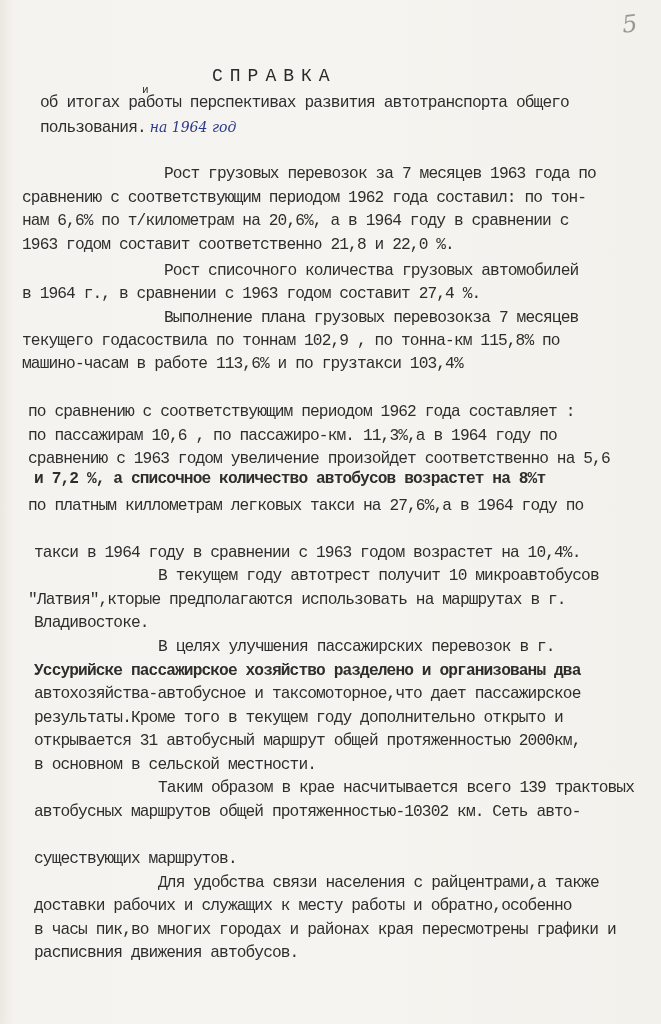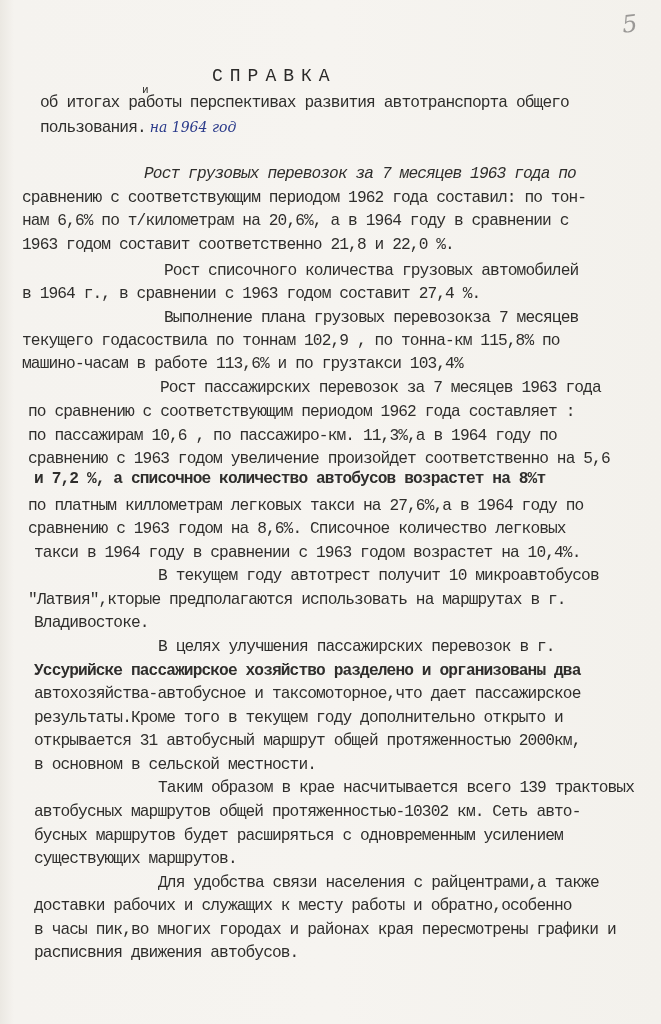--- a/index.html
+++ b/index.html
@@ -67,54 +67,51 @@
 <div class="page">
 
   <div class="page-number">5</div>
 
   <div class="title">СПРАВКА</div>
 
   <div class="insert-above" style="left:142px; top:84px;">и</div>
   <div class="line" style="left:40px; top:93px;">об итогах работы перспективах развития автотранспорта общего</div>
   <div class="line" style="left:40px; top:117px;"><span>пользования.</span><span class="handwritten">на 1964 год</span></div>
 
-  <div class="line" style="left:144px; top:164px;font-style:italic;">Рост грузовых перевозок за 7 месяцев 1963 года по</div>
+  <div class="line" style="left:164px; top:164px;">Рост грузовых перевозок за 7 месяцев 1963 года по</div>
   <div class="line" style="left:22px;  top:188px;">сравнению с соответствующим периодом 1962 года составил: по тон-</div>
   <div class="line" style="left:22px;  top:211px;">нам 6,6% по т/километрам на 20,6%, а в 1964 году в сравнении с</div>
   <div class="line" style="left:22px;  top:235px;text-align:right;">1963 годом составит соответственно 21,8 и 22,0 %.</div>
   <div class="line" style="left:164px; top:261px;">Рост списочного количества грузовых автомобилей</div>
   <div class="line" style="left:22px;  top:284px;">в 1964 г., в сравнении с 1963 годом составит 27,4 %.</div>
 
   <div class="line" style="left:164px; top:308px;">Выполнение плана грузовых перевозокза 7 месяцев</div>
   <div class="line" style="left:22px;  top:331px;">текущего годасоствила по тоннам 102,9 , по тонна-км 115,8% по</div>
   <div class="line" style="left:22px;  top:354px;">машино-часам в работе 113,6% и по грузтакси 103,4%</div>
 
-  <div class="line" style="left:160px; top:378px;">Рост пассажирских перевозок за 7 месяцев 1963 года</div>
   <div class="line" style="left:28px;  top:402px;">по сравнению с соответствующим периодом 1962 года составляет :</div>
   <div class="line" style="left:28px;  top:426px;">по пассажирам 10,6 , по пассажиро-км. 11,3%,а в 1964 году по</div>
   <div class="line" style="left:28px;  top:449px;">сравнению с 1963 годом увеличение произойдет соответственно на 5,6</div>
   <div class="line" style="left:34px;  top:469px;font-weight:bold;">и 7,2 %, а списочное количество автобусов возрастет на 8%т</div>
   <div class="line" style="left:28px;  top:496px;">по платным киллометрам легковых такси на 27,6%,а в 1964 году по</div>
-  <div class="line" style="left:28px;  top:519px;">сравнению с 1963 годом на 8,6%. Списочное количество легковых</div>
   <div class="line" style="left:34px;  top:543px;">такси в 1964 году в сравнении с 1963 годом возрастет на 10,4%.</div>
 
   <div class="line" style="left:158px; top:566px;">В текущем году автотрест получит 10 микроавтобусов</div>
   <div class="line" style="left:28px;  top:590px;">"Латвия",кторые предполагаются использовать на маршрутах в г.</div>
   <div class="line" style="left:34px;  top:613px;">Владивостоке.</div>
 
   <div class="line" style="left:158px; top:637px;">В целях улучшения пассажирских перевозок в г.</div>
   <div class="line" style="left:34px;  top:661px;font-weight:bold;">Уссурийске пассажирское хозяйство разделено и организованы два</div>
   <div class="line" style="left:34px;  top:684px;">автохозяйства-автобусное и таксомоторное,что дает пассажирское</div>
   <div class="line" style="left:34px;  top:708px;">результаты.Кроме того в текущем году дополнительно открыто и</div>
   <div class="line" style="left:34px;  top:731px;">открывается 31 автобусный маршрут общей протяженностью 2000км,</div>
   <div class="line" style="left:34px;  top:755px;">в основном в сельской местности.</div>
 
   <div class="line" style="left:158px; top:778px;">Таким образом в крае насчитывается всего 139 трактовых</div>
   <div class="line" style="left:34px;  top:802px;">автобусных маршрутов общей протяженностью-10302 км. Сеть авто-</div>
-  <div class="line" style="left:34px;  top:826px;">бусных маршрутов будет расширяться с одновременным усилением</div>
   <div class="line" style="left:158px; top:873px;">Для удобства связи населения с райцентрами,а также</div>
 
   <div class="line" style="left:34px;  top:849px;">существующих маршрутов.</div>
   <div class="line" style="left:34px;  top:896px;">доставки рабочих и служащих к месту работы и обратно,особенно</div>
   <div class="line" style="left:34px;  top:920px;">в часы пик,во многих городах и районах края пересмотрены графики и</div>
   <div class="line" style="left:34px;  top:943px;">расписвния движения автобусов.</div>
 
 </div>
 
 </body></html>

